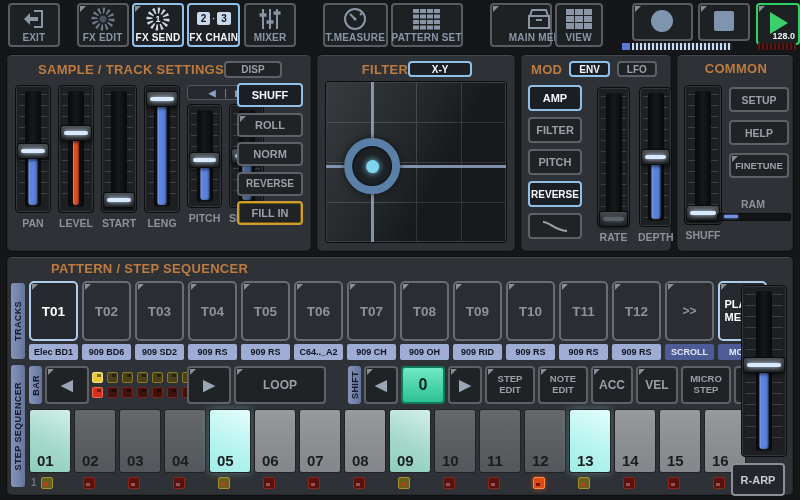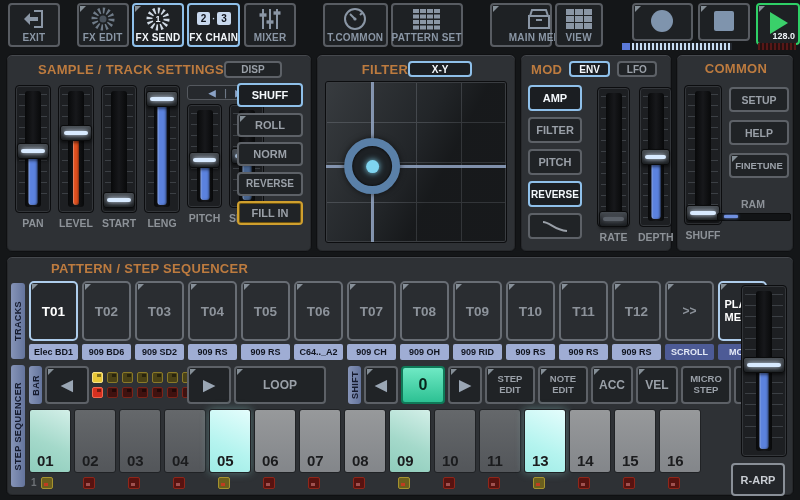--- a/index.html
+++ b/index.html
@@ -155,21 +155,21 @@
     </div>
     <div class="tbtn" style="width:70px;margin-left:27px;">
       <span class="ticon">
         <svg width="26" height="24" viewBox="0 0 26 24">
             <circle cx="13" cy="12" r="10" fill="none" stroke="#8a96a5" stroke-width="2"></circle>
             <line x1="13" y1="12" x2="8" y2="7" stroke="#8a96a5" stroke-width="2"></line>
             <circle cx="13" cy="12" r="1.6" fill="#8a96a5"></circle>
             <line x1="18" y1="8" x2="20" y2="6" stroke="#8a96a5" stroke-width="2"></line>
           </svg>
       </span>
-      <span class="tlabel">T.COMMON</span>
+      <span class="tlabel">T.MEASURE</span>
     </div>
     <div class="tbtn" style="width:72px;margin-left:3px;">
       <span class="ticon">
         <svg width="30" height="22" viewBox="0 0 30 22" fill="#8a96a5">
             <g>
               <rect x="1" y="1" width="6" height="4"></rect>
               <rect x="8" y="1" width="6" height="4"></rect>
               <rect x="15" y="1" width="6" height="4"></rect>
               <rect x="22" y="1" width="6" height="4"></rect>
               <rect x="1" y="6.5" width="6" height="4"></rect>
@@ -669,20 +669,28 @@
         </div>
       <div class="stepcol">
           <div class="step s-dark">
             <span>11</span>
           </div>
           <div class="flagrow">
             <i class="flag f-r"></i>
           </div>
         </div>
       <div class="stepcol">
+          <div class="step s-dark">
+            <span>12</span>
+          </div>
+          <div class="flagrow">
+            <i class="flag f-hot"></i>
+          </div>
+        </div>
+      <div class="stepcol">
           <div class="step s-cur">
             <span>13</span>
           </div>
           <div class="flagrow">
             <i class="flag f-y"></i>
           </div>
         </div>
       <div class="stepcol">
           <div class="step s-light">
             <span>14</span>

